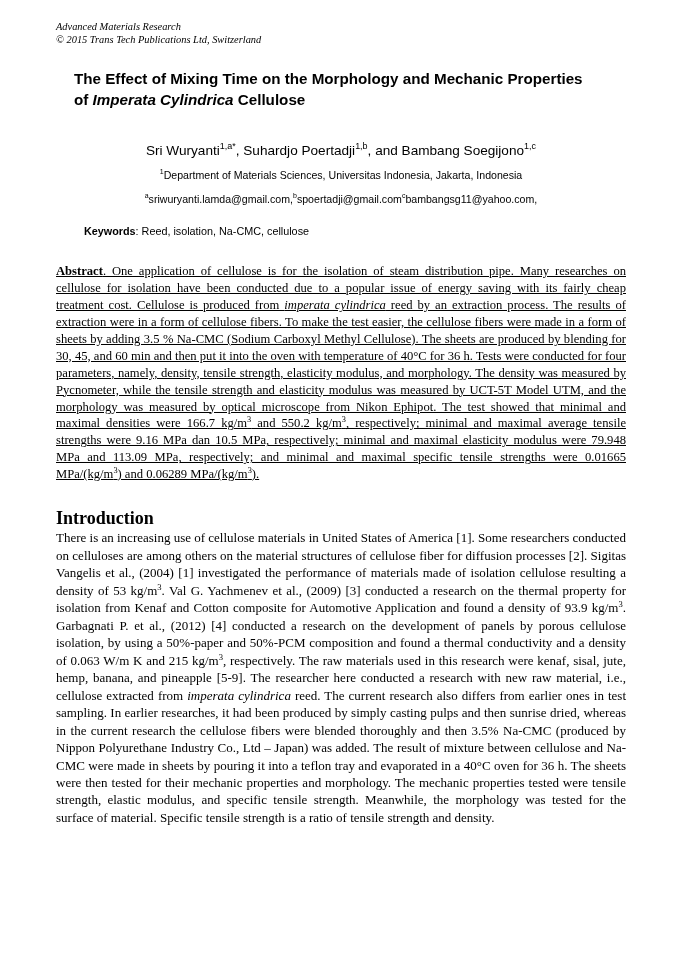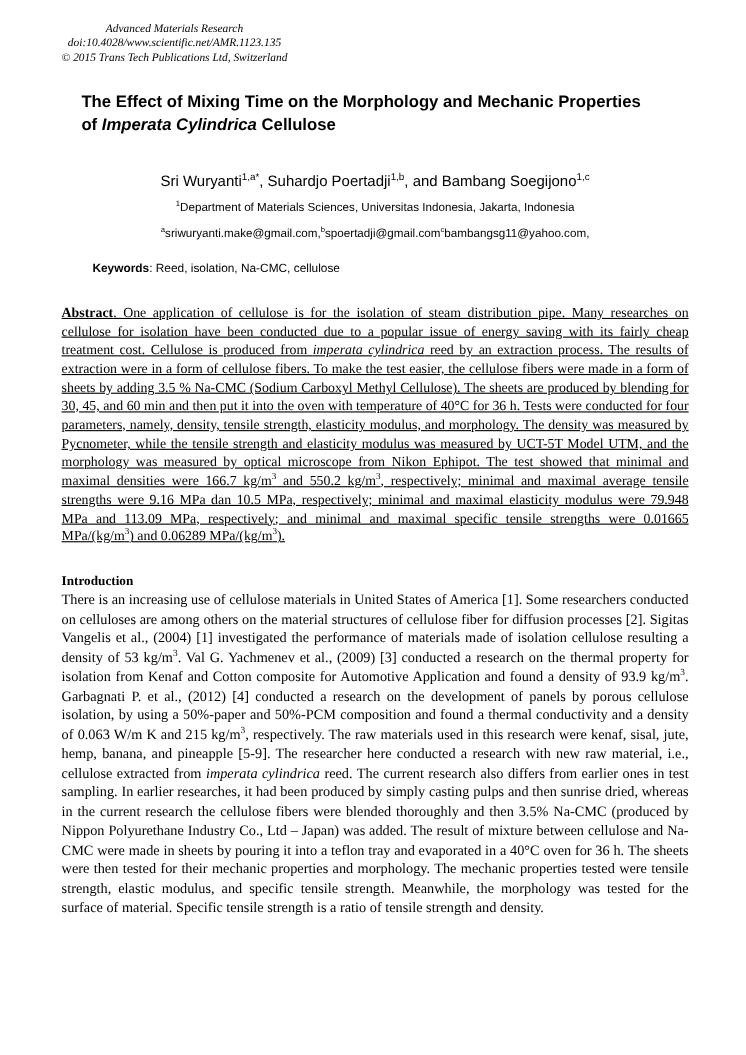--- a/index.html
+++ b/index.html
@@ -32,21 +32,21 @@
   
   .masthead {
     display: flex;
     justify-content: space-between;
     align-items: flex-start;
     font-family: "Liberation Serif", serif;
     font-style: italic;
     font-size: 10.4px;
     line-height: 1.27;
   }
-  .masthead-left { text-align: center; }
+  .masthead-left { text-align: left; }
   .masthead-right { text-align: right; }
   .masthead div { white-space: nowrap; }
 
   
   .title-block {
     margin-top: 23px;
     font-family: "Liberation Sans", sans-serif;
     font-weight: bold;
     font-size: 15.2px;
     line-height: 1.38;
@@ -98,61 +98,60 @@
     text-decoration: underline;
   }
   .abstract .ab-label { font-weight: bold; }
   .abstract .ital { font-style: italic; }
 
   
   .section-heading {
     margin-top: 25px;
     font-family: "Liberation Serif", serif;
     font-weight: bold;
-    font-size: 12px;
+    font-size: 18px;
   }
   .body-para {
     margin-top: 0;
     font-family: "Liberation Serif", serif;
     font-size: 13px;
     line-height: 1.345;
     text-align: justify;
     text-justify: inter-word;
   }
   .body-para .ital { font-style: italic; }
 </style>
 </head>
 <body>
 
 <div class="page">
   <div class="content">
 
     <div class="masthead">
       <div class="masthead-left">
         <div>Advanced Materials Research</div>
-        <div>doi:10.4028/www.scientific.net/AMR.1123.135</div>
         <div>© 2015 Trans Tech Publications Ltd, Switzerland</div>
       </div>
     </div>
 
     <div class="title-block">
       <span>The Effect of Mixing Time on the Morphology and Mechanic Properties</span><br>
       <span>of </span><span class="ital">Imperata Cylindrica</span><span> Cellulose</span>
     </div>
 
     <div class="authors">
       <span>Sri Wuryanti</span><sup>1,a*</sup><span>, </span><span>Suhardjo Poertadji</span><sup>1,b</sup><span>,  and </span><span>Bambang Soegijono</span><sup>1,c</sup>
     </div>
 
     <div class="affiliation">
       <sup>1</sup><span>Department of Materials Sciences, Universitas Indonesia, Jakarta, Indonesia</span>
     </div>
 
     <div class="emails">
-      <sup>a</sup><span>sriwuryanti.make@gmail.com,</span><sup>b</sup><span>spoertadji@gmail.com</span><sup>c</sup><span>bambangsg11@yahoo.com,</span>
+      <sup>a</sup><span>sriwuryanti.lamda@gmail.com,</span><sup>b</sup><span>spoertadji@gmail.com</span><sup>c</sup><span>bambangsg11@yahoo.com,</span>
     </div>
 
     <div class="keywords">
       <span class="kw-label">Keywords</span><span>: Reed, isolation, Na-CMC, cellulose</span>
     </div>
 
     <div class="abstract">
       <span class="ab-label">Abstract</span><span>. One application of cellulose is for the isolation of steam distribution pipe. Many researches on cellulose for isolation have been conducted due to a popular issue of energy saving with its fairly cheap treatment cost. Cellulose is produced from </span><span class="ital">imperata cylindrica</span><span> reed by an extraction process. The results of extraction were in a form of cellulose fibers. To make the test easier, the cellulose fibers were made in a form of sheets by adding 3.5 % Na-CMC (Sodium Carboxyl Methyl Cellulose). The sheets are produced by blending for 30, 45, and 60 min and then put it into the oven with temperature of 40°C for 36 h. Tests were conducted for four parameters, namely, density, tensile strength, elasticity modulus, and morphology. The density was measured by Pycnometer, while the tensile strength and elasticity modulus was measured by UCT-5T Model UTM, and the morphology was measured by optical microscope from Nikon Ephipot. The test showed that minimal and maximal densities were 166.7 kg/m</span><sup>3</sup><span> and 550.2 kg/m</span><sup>3</sup><span>, respectively; minimal and maximal average tensile strengths were 9.16 MPa dan 10.5 MPa, respectively; minimal and maximal elasticity modulus were 79.948 MPa and 113.09 MPa, respectively; and minimal and maximal specific tensile strengths were 0.01665 MPa/(kg/m</span><sup>3</sup><span>) and 0.06289 MPa/(kg/m</span><sup>3</sup><span>).</span>
     </div>
 

